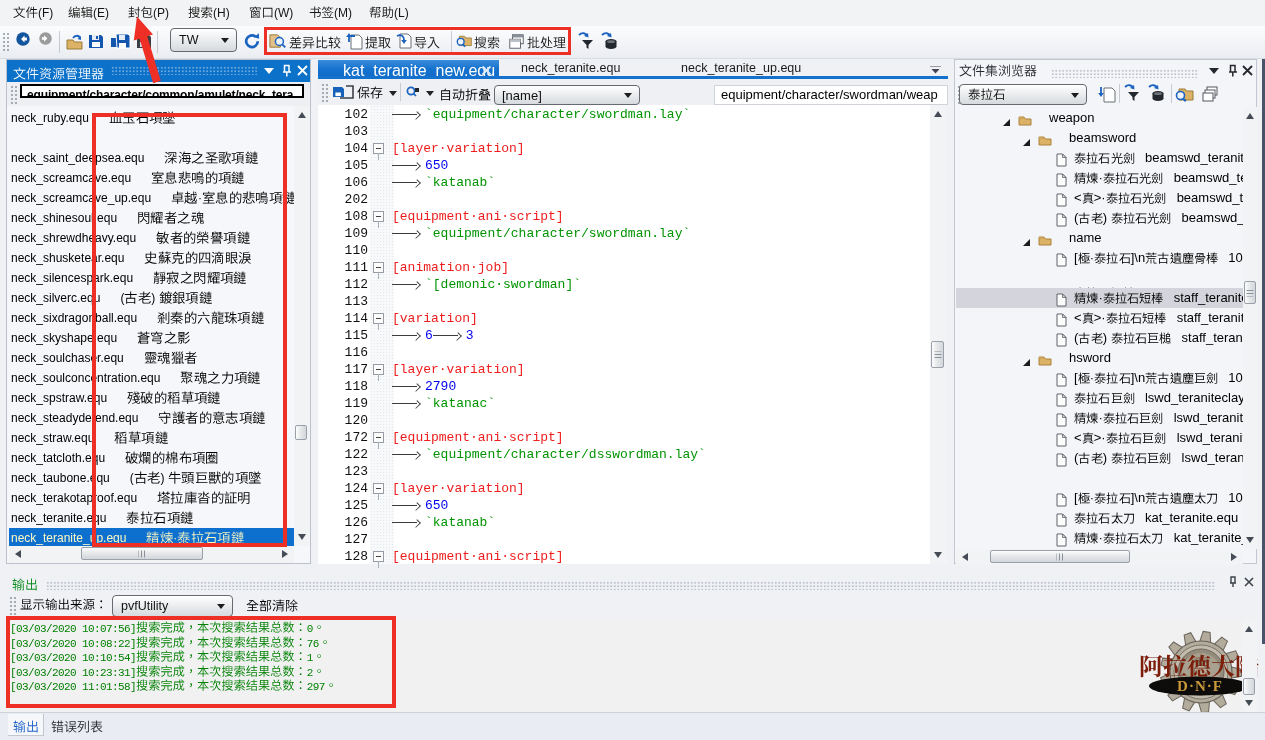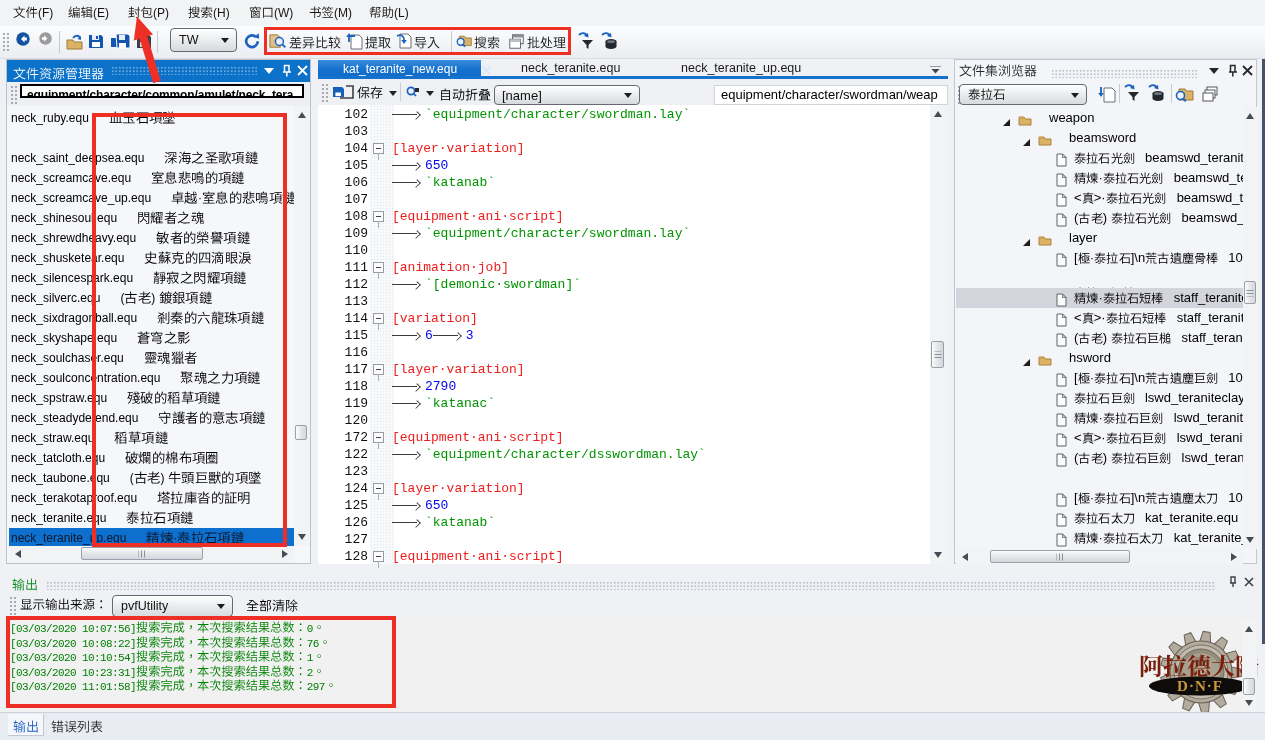--- a/index.html
+++ b/index.html
@@ -482,21 +482,21 @@
           <use href="#g103"></use>
         </svg><svg class="k" style="width:13.4px;height:13.4px;vertical-align:-1.9px;" viewBox="0 0 1000 1000">
           <use href="#g98"></use>
         </svg><svg class="k" style="width:13.4px;height:13.4px;vertical-align:-1.9px;" viewBox="0 0 1000 1000">
           <use href="#g31"></use>
         </svg><svg class="k" style="width:13.4px;height:13.4px;vertical-align:-1.9px;" viewBox="0 0 1000 1000">
           <use href="#g32"></use>
         </svg><svg class="k" style="width:13.4px;height:13.4px;vertical-align:-1.9px;" viewBox="0 0 1000 1000">
           <use href="#g42"></use>
         </svg></div>
-      <div class="row nw" style="top:420px;background:#0d6fce;color:#0f172a"><span class="fn">neck_teranite_up.equ</span><span style="display:inline-block;width:20px"></span><svg class="k" style="width:13.4px;height:13.4px;vertical-align:-1.9px;" viewBox="0 0 1000 1000">
+      <div class="row nw" style="top:420px;background:#0d6fce;color:#fef9c3"><span class="fn">neck_teranite_up.equ</span><span style="display:inline-block;width:20px"></span><svg class="k" style="width:13.4px;height:13.4px;vertical-align:-1.9px;" viewBox="0 0 1000 1000">
           <use href="#g104"></use>
         </svg><svg class="k" style="width:13.4px;height:13.4px;vertical-align:-1.9px;" viewBox="0 0 1000 1000">
           <use href="#g105"></use>
         </svg><span>·</span><svg class="k" style="width:13.4px;height:13.4px;vertical-align:-1.9px;" viewBox="0 0 1000 1000">
           <use href="#g103"></use>
         </svg><svg class="k" style="width:13.4px;height:13.4px;vertical-align:-1.9px;" viewBox="0 0 1000 1000">
           <use href="#g98"></use>
         </svg><svg class="k" style="width:13.4px;height:13.4px;vertical-align:-1.9px;" viewBox="0 0 1000 1000">
           <use href="#g31"></use>
         </svg><svg class="k" style="width:13.4px;height:13.4px;vertical-align:-1.9px;" viewBox="0 0 1000 1000">
@@ -511,21 +511,21 @@
       <div class="thumbv" style="top:319px;height:15px"></div>
     </div>
     <div class="sb" style="left:2px;top:486px;width:285px;height:17px">
       <div class="arr" style="left:6px;top:4px;border-top:4.5px solid transparent;border-bottom:4.5px solid transparent;border-right:6px solid #454c55"></div>
       <div class="arr" style="right:6px;top:4px;border-top:4.5px solid transparent;border-bottom:4.5px solid transparent;border-left:6px solid #454c55"></div>
       <div class="thumbh" style="left:72px;width:122px">
         <div class="griph"></div>
       </div>
     </div>
   </div>
-<div class="a" style="left:318px;top:60px;width:163px;height:19px;background:linear-gradient(#3b8cdc,#1471cd 50%,#0f6ac6);color:#fff;font-size:12px">
+<div class="a" style="left:318px;top:60px;width:181px;height:19px;background:linear-gradient(#3b8cdc,#1471cd 50%,#0f6ac6);color:#fff;font-size:16px">
     <span class="a" style="left:25px;top:2px">kat_teranite_new.equ</span>
     <svg class="a" style="left:163px;top:5px" width="11" height="11">
       <path d="M1.5 1.5l8 8M9.5 1.5l-8 8" stroke="#d9e8f9" stroke-width="1.8"></path>
     </svg>
   </div>
 <span class="a" style="left:521px;top:61px;font-size:12.5px;color:#1a1a1a">neck_teranite.equ</span>
 <span class="a" style="left:681px;top:61px;font-size:12.5px;color:#1a1a1a">neck_teranite_up.equ</span>
 <svg class="a" style="left:930px;top:66px" width="11" height="9">
     <path d="M0 0h11" stroke="#445"></path>
     <path d="M1.5 3h8L5.5 7.5z" fill="#445"></path>
@@ -566,21 +566,21 @@
 <div class="ln" style="top:106px">102</div>
 <div class="cl" style="top:106px"><span class="tab-arrow"></span><span class="grn">`equipment/character/swordman.lay`</span></div>
 <div class="ln" style="top:123px">103</div>
 <div class="ln" style="top:140px">104</div>
 <div class="fold" style="left:373px;top:143px"></div>
 <div class="cl" style="top:140px"><span class="red">[layer·variation]</span></div>
 <div class="ln" style="top:157px">105</div>
 <div class="cl" style="top:157px"><span class="tab-arrow"></span><span class="blu">650</span></div>
 <div class="ln" style="top:174px">106</div>
 <div class="cl" style="top:174px"><span class="tab-arrow"></span><span class="grn">`katanab`</span></div>
-<div class="ln" style="top:191px">107</div>
+<div class="ln" style="top:191px">202</div>
 <div class="ln" style="top:208px">108</div>
 <div class="fold" style="left:373px;top:211px"></div>
 <div class="cl" style="top:208px"><span class="red">[equipment·ani·script]</span></div>
 <div class="ln" style="top:225px">109</div>
 <div class="cl" style="top:225px"><span class="tab-arrow"></span><span class="grn">`equipment/character/swordman.lay`</span></div>
 <div class="ln" style="top:242px">110</div>
 <div class="ln" style="top:259px">111</div>
 <div class="fold" style="left:373px;top:262px"></div>
 <div class="cl" style="top:259px"><span class="red">[animation·job]</span></div>
 <div class="ln" style="top:276px">112</div>
@@ -780,21 +780,21 @@
           </svg><span style="display:inline-block;width:10px"></span>beamswd_</span>
       </div>
       <div class="trow nw" style="left:0;top:120px;width:287px;">
         <span class="a" style="left:67px;top:5px"><svg style="vertical-align:0px" width="8" height="9">
             <path d="M7 1v7H0z" fill="#1c1c1c"></path>
           </svg></span>
         <span class="a" style="left:82px;top:3px"><svg style="vertical-align:-1px" width="14" height="12">
             <path d="M1 3h5l1.4 2H13v6H1z" fill="#dcb267" stroke="#a8823c"></path>
             <path d="M1 3h5l1.4 2H1z" fill="#cda156"></path>
           </svg></span>
-        <span class="a" style="left:113px;top:0px">layer</span>
+        <span class="a" style="left:113px;top:0px">name</span>
       </div>
       <div class="trow nw" style="left:0;top:140px;width:287px;">
         <span class="a" style="left:100px;top:3px"><svg style="vertical-align:-1.5px" width="11" height="14">
             <path d="M1 1h5.5L10 4.5V13H1z" fill="#fdfdfd" stroke="#5e636b"></path>
             <path d="M6.5 1L10 4.5H6.5z" fill="#d8dce2" stroke="#5e636b" stroke-width=".8"></path>
           </svg></span>
         <span class="a nw" style="left:118px;top:0px"><span>[</span><svg class="k" style="width:12.2px;height:12.2px;vertical-align:-1.7px;" viewBox="0 0 1000 1000">
             <use href="#g118"></use>
           </svg><span>·</span><svg class="k" style="width:12.2px;height:12.2px;vertical-align:-1.7px;" viewBox="0 0 1000 1000">
             <use href="#g103"></use>

